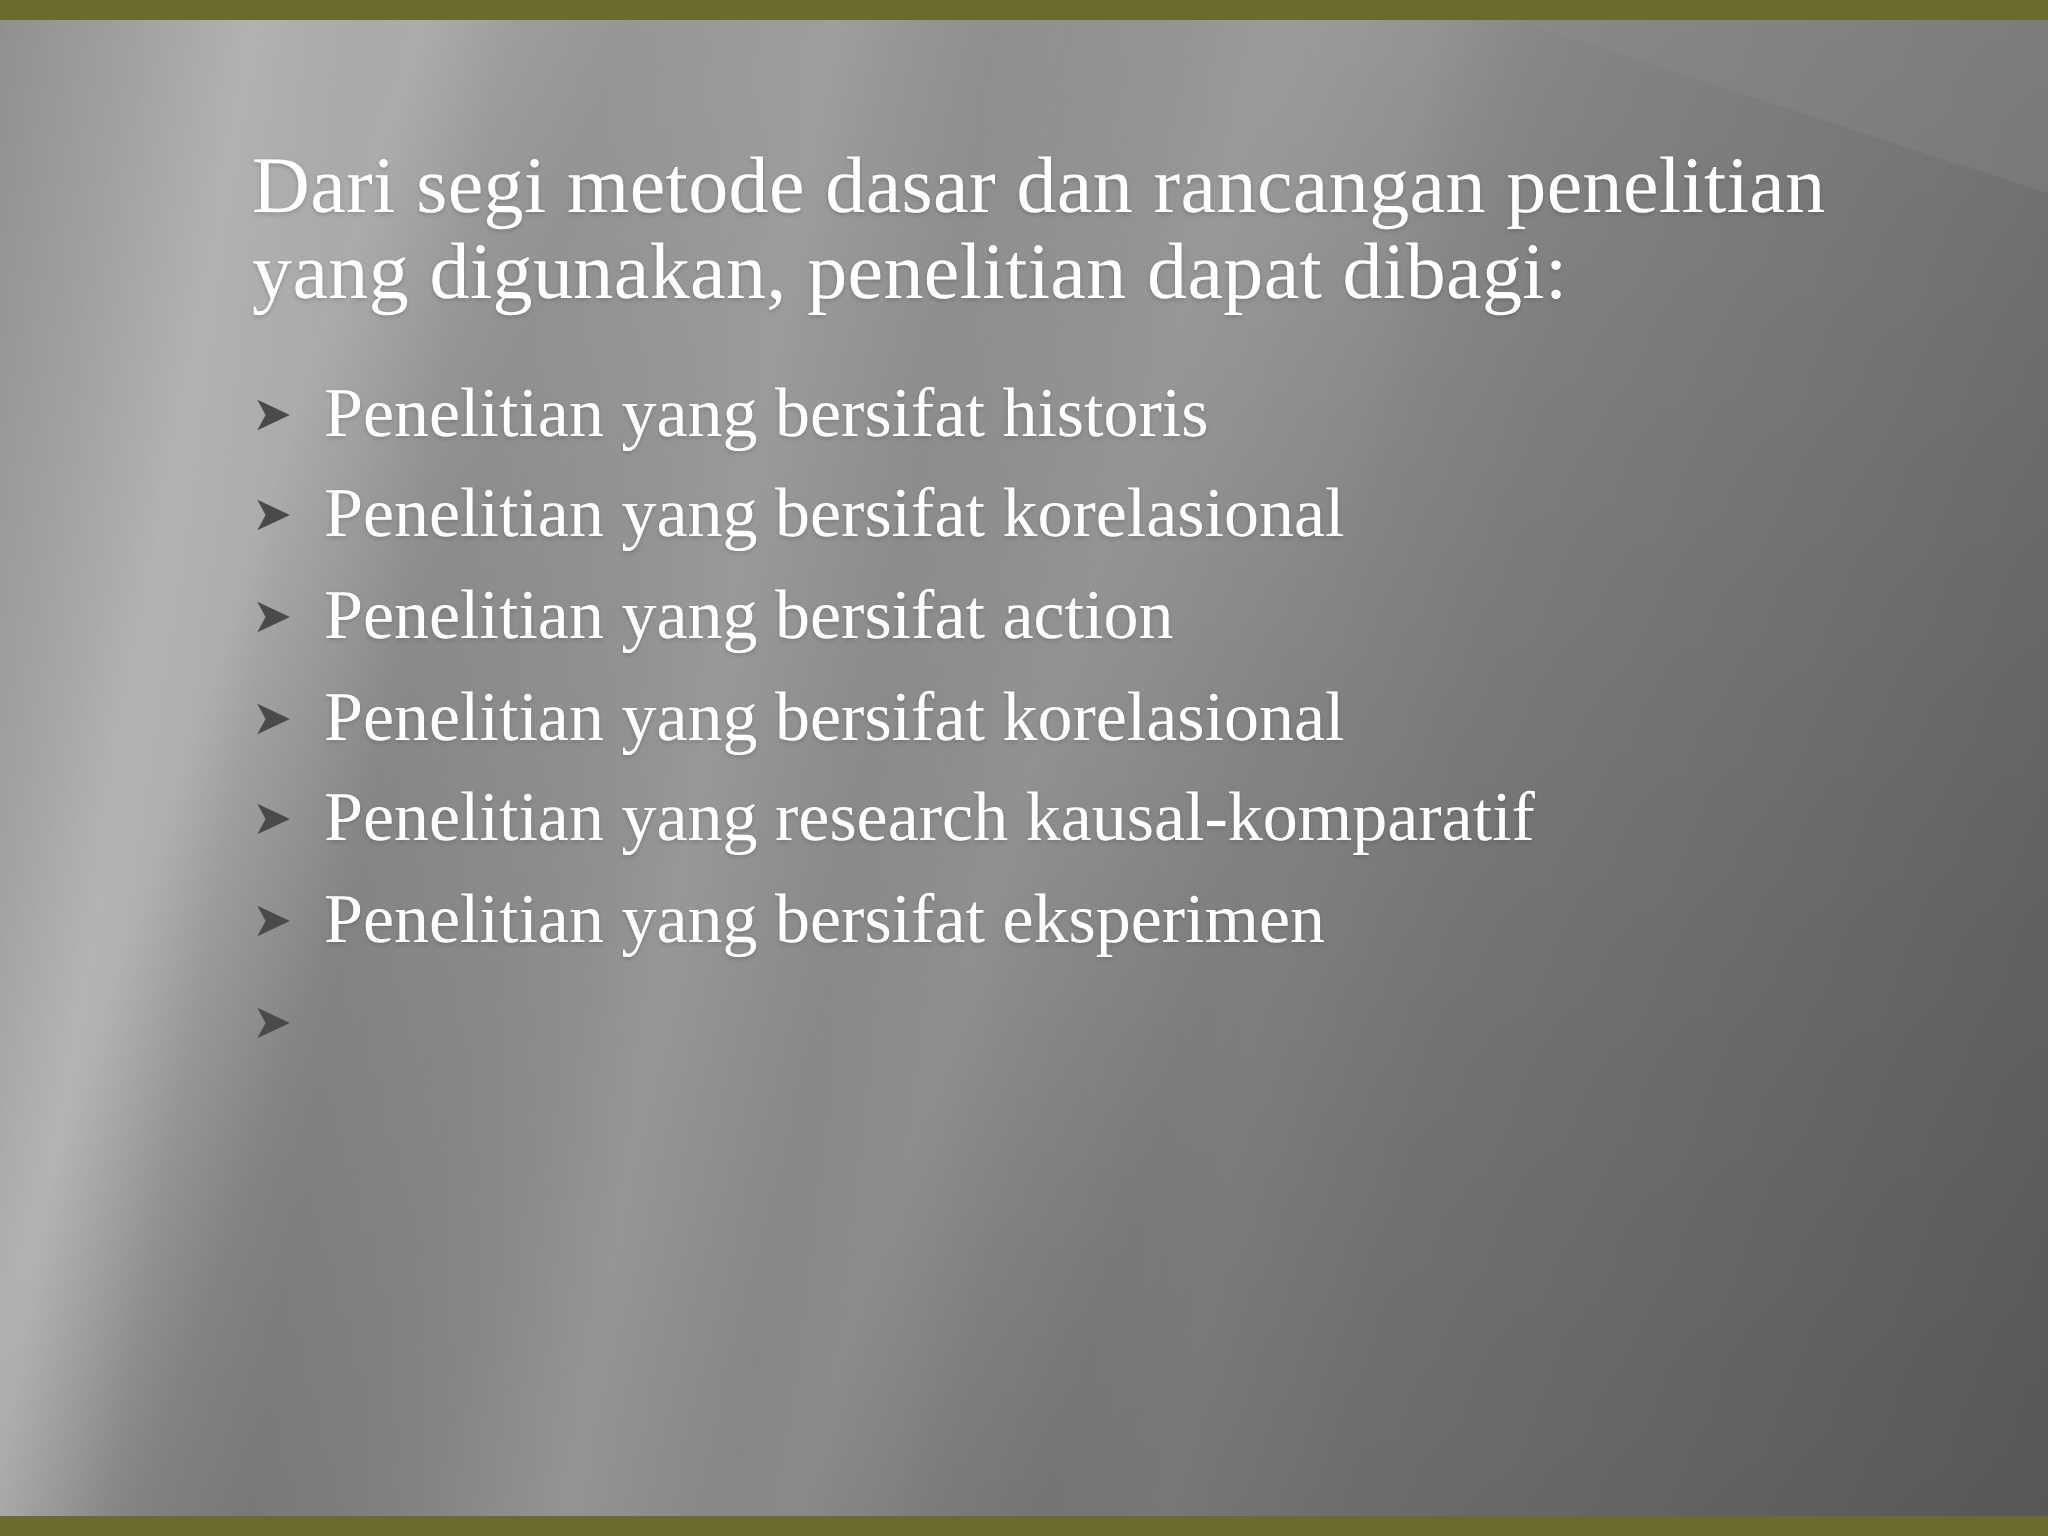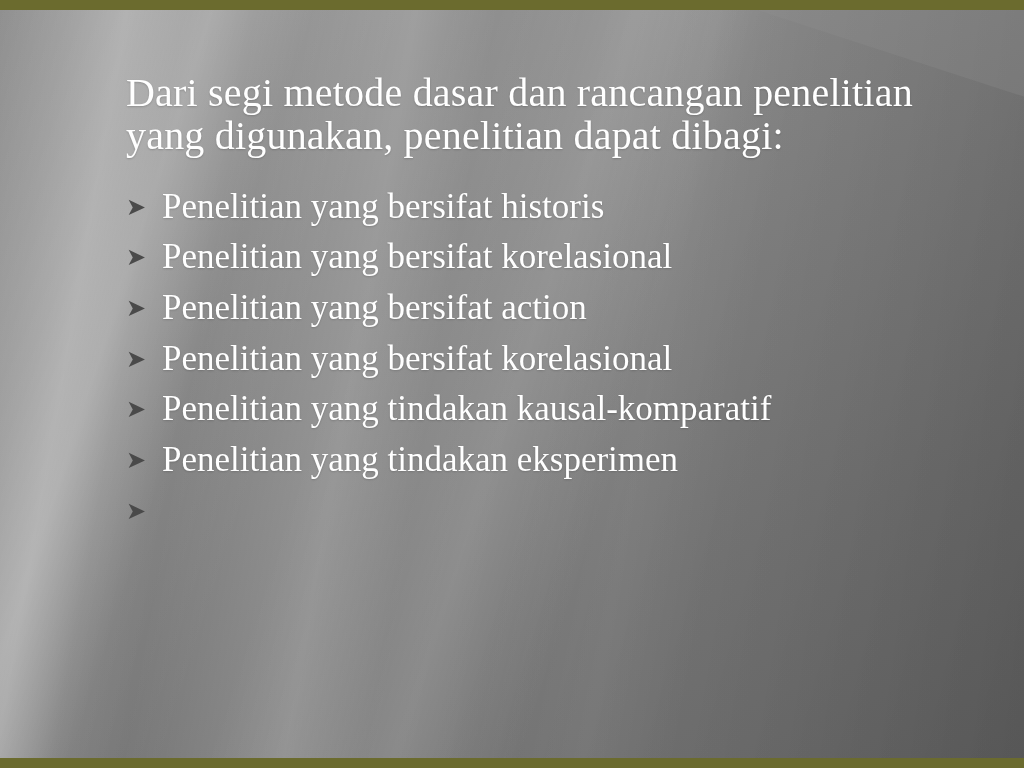--- a/index.html
+++ b/index.html
@@ -146,24 +146,24 @@
       <li class="bullet">
         <span class="bullet-marker">➤</span>
         <span class="bullet-text">Penelitian yang bersifat action</span>
       </li>
       <li class="bullet">
         <span class="bullet-marker">➤</span>
         <span class="bullet-text">Penelitian yang bersifat korelasional</span>
       </li>
       <li class="bullet">
         <span class="bullet-marker">➤</span>
-        <span class="bullet-text">Penelitian yang tindakan kausal-komparatif</span>
+        <span class="bullet-text">Penelitian yang research kausal-komparatif</span>
       </li>
       <li class="bullet">
         <span class="bullet-marker">➤</span>
-        <span class="bullet-text">Penelitian yang tindakan eksperimen</span>
+        <span class="bullet-text">Penelitian yang bersifat eksperimen</span>
       </li>
       <li class="bullet">
         <span class="bullet-marker">➤</span>
       </li>
     </ul>
   </div>
 </div>
 
 </body></html>

